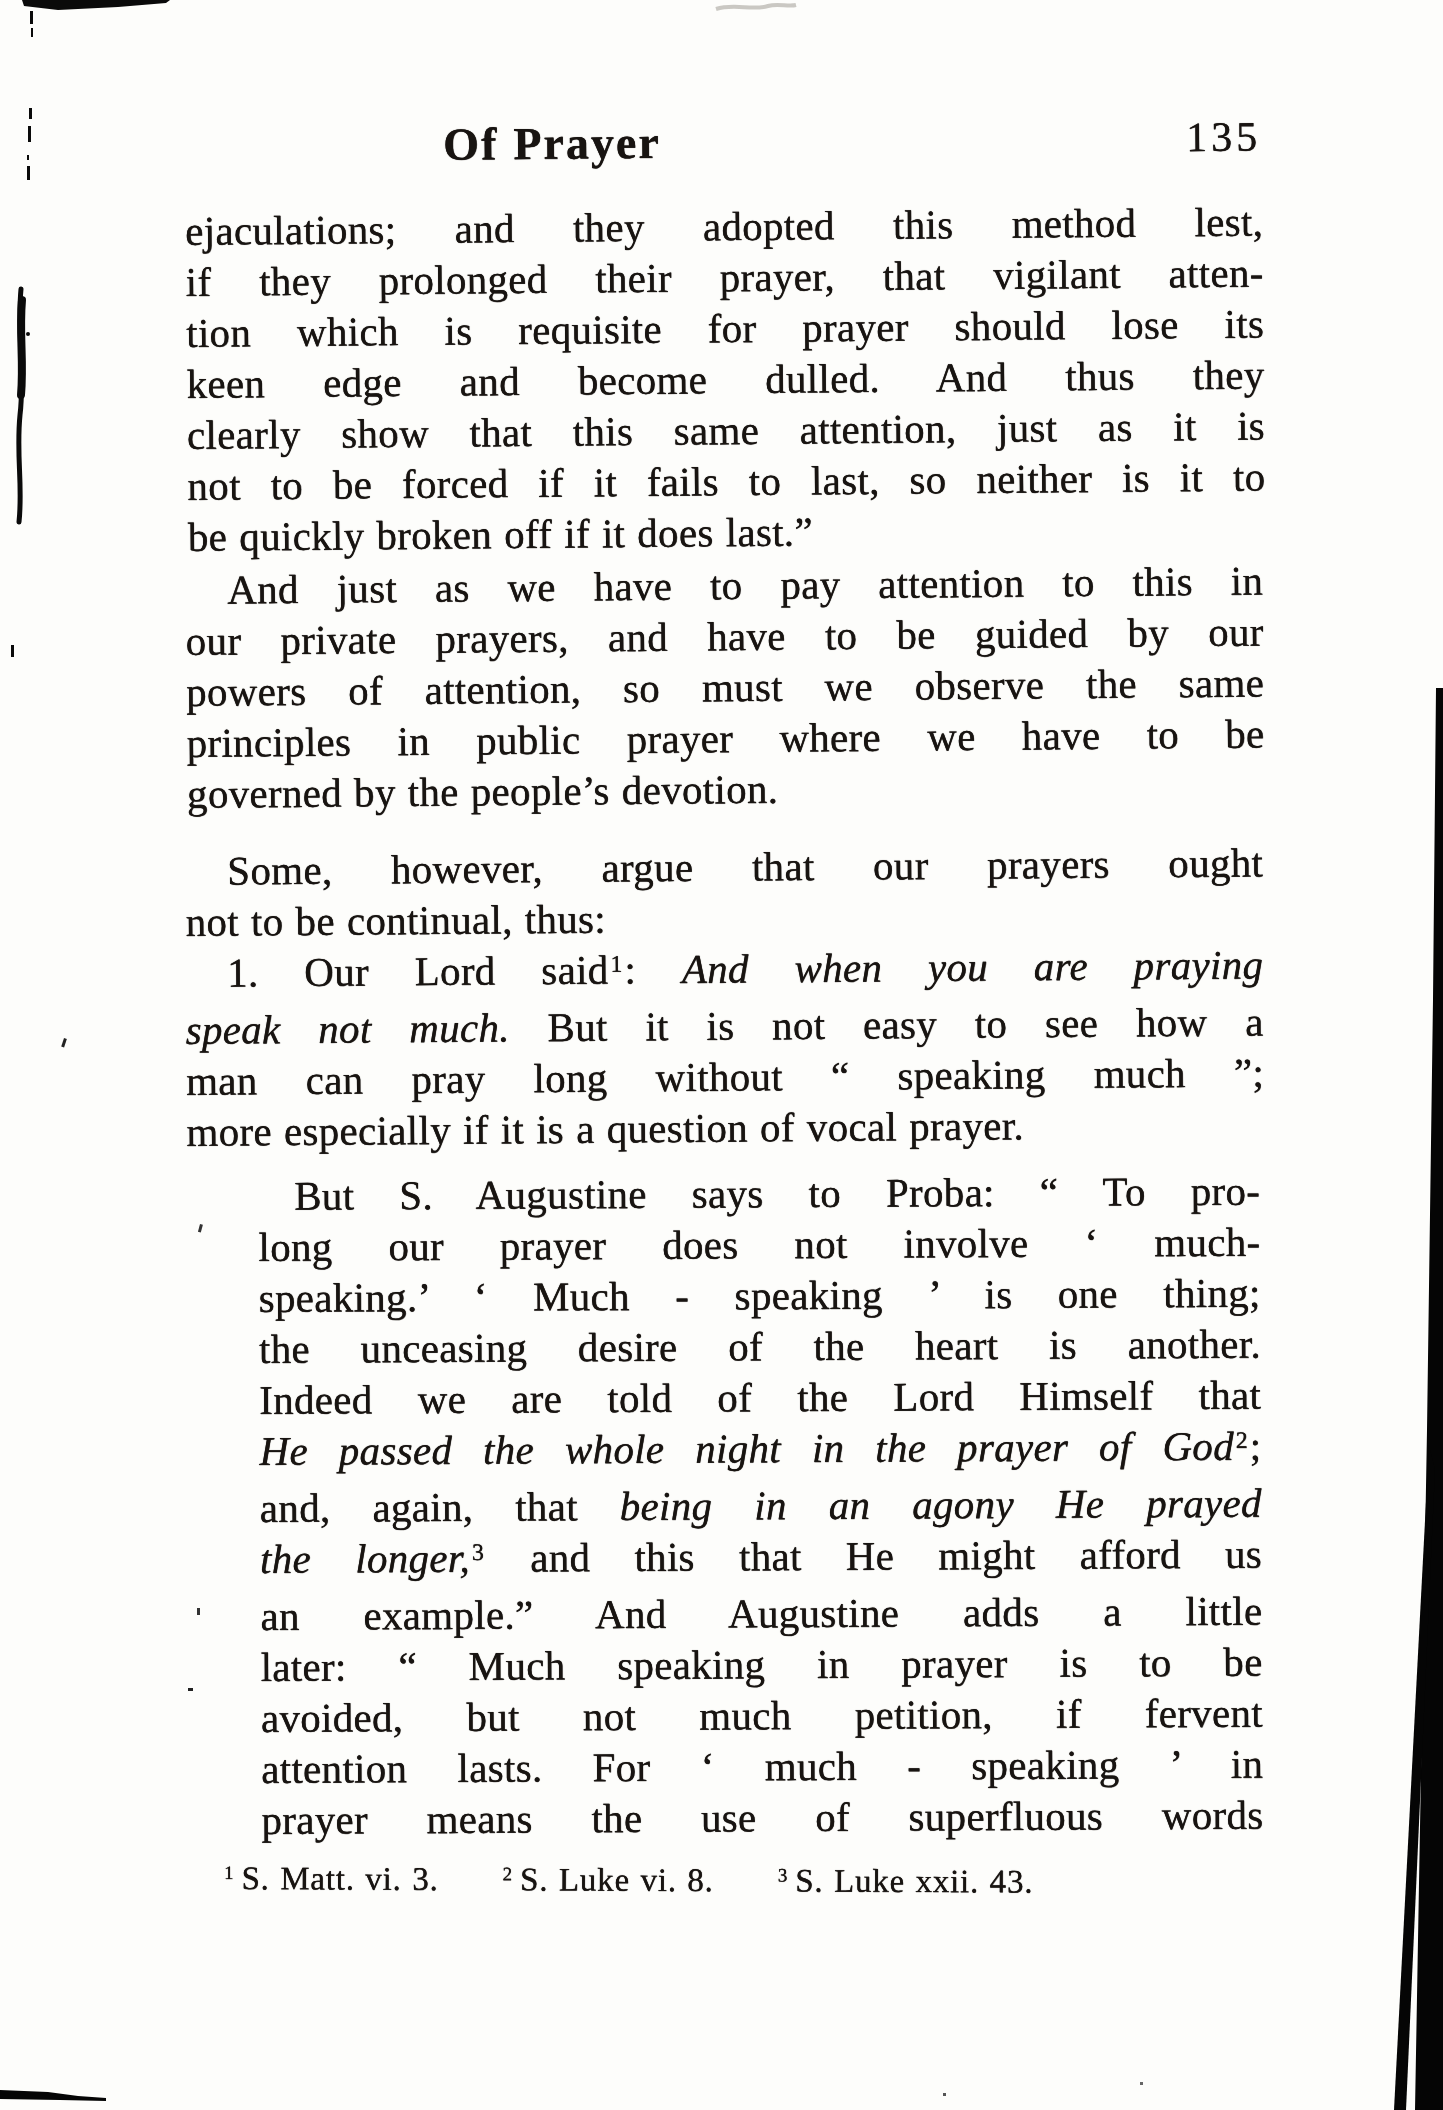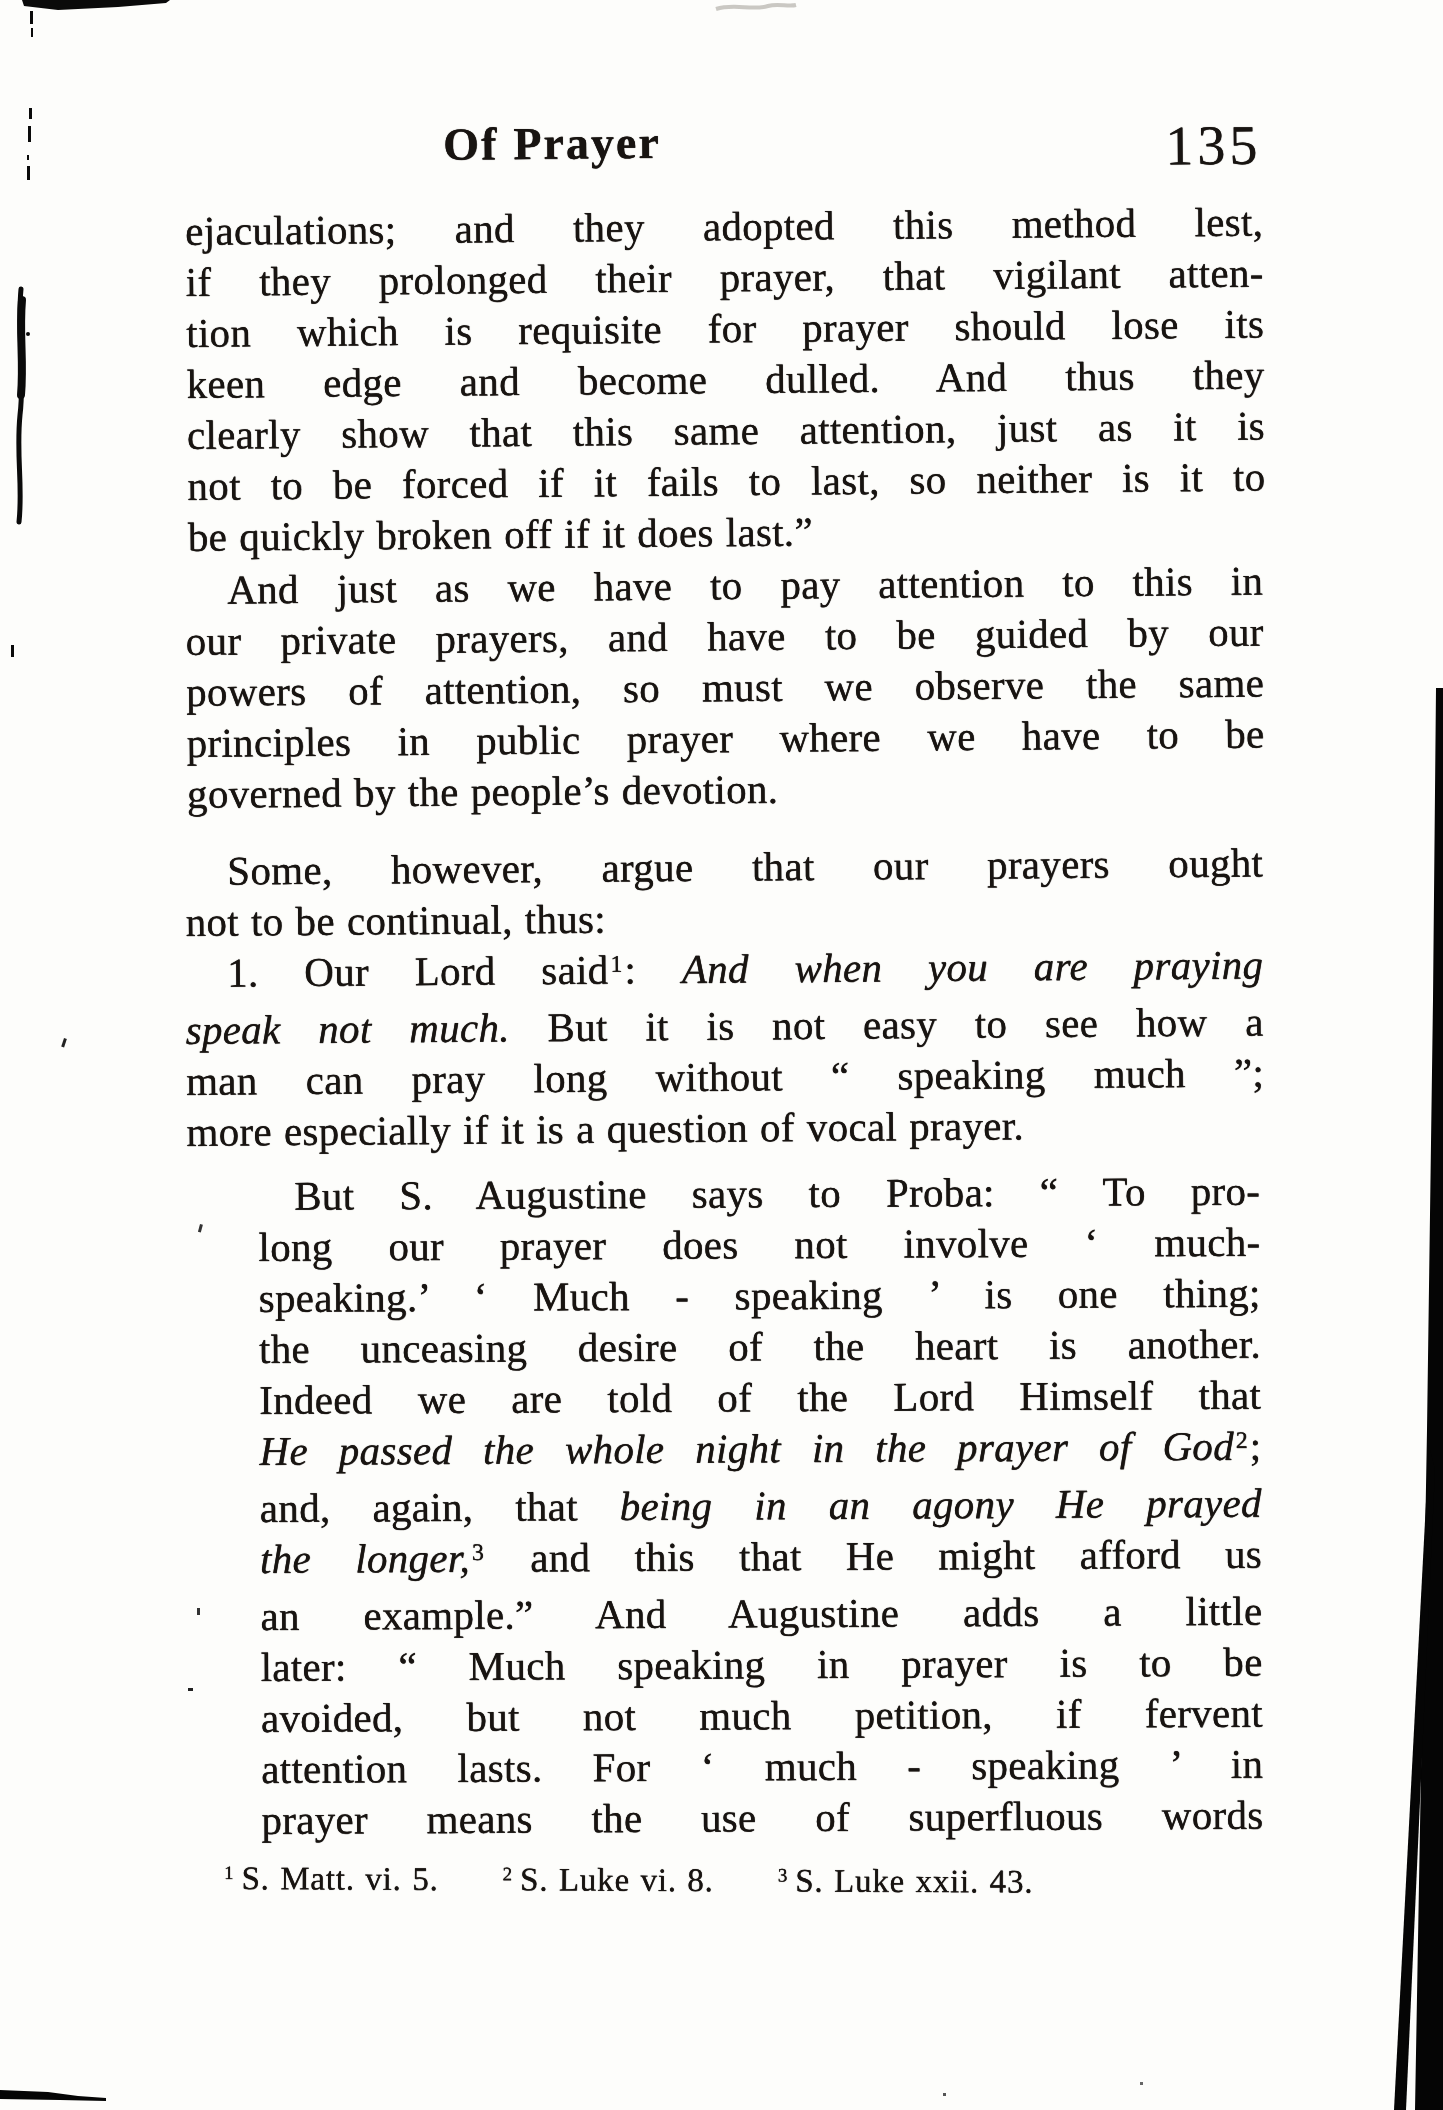--- a/index.html
+++ b/index.html
@@ -17,21 +17,21 @@
   }
   .line{line-height:51px;text-align:left;}
   .line.j{text-align:justify;text-align-last:justify;}
   .line.ind{text-indent:42px;}
   .b4 .line.ind{text-indent:36px;}
   em{font-style:italic;}
   .sup{font-size:58%;position:relative;top:-0.5em;letter-spacing:0;margin:0 2px;}
   .gap{display:inline-block;width:62px;}
   .head{left:185px;top:120px;width:1078px;height:64px;transform:rotate(-0.5deg);}
   .title{position:absolute;left:258px;top:0;font-weight:bold;font-size:46px;letter-spacing:2px;}
-  .pagenum{position:absolute;right:2px;top:2px;font-size:56px;letter-spacing:4px;}
+  .pagenum{position:absolute;right:2px;top:2px;font-size:42px;letter-spacing:4px;}
   .b0{left:185px;top:206px;width:1078px;transform:rotate(-0.5deg);}
   .b1{left:185px;top:565px;width:1078px;transform:rotate(-0.5deg);}
   .b2{left:185px;top:846px;width:1078px;transform:rotate(-0.45deg);}
   .b3{left:185px;top:948px;width:1078px;transform:rotate(-0.45deg);}
   .b4{left:258px;top:1171px;width:1002px;transform:rotate(-0.3deg);}
   .b5{left:222px;top:1856px;width:1060px;transform:rotate(0.25deg);font-size:33px;letter-spacing:0.8px;}
   .b5 .line{line-height:44px;}
   .b5 .sup{margin-right:8px;}
   .artifacts{position:absolute;left:0;top:0;pointer-events:none;}
 </style>
@@ -80,21 +80,21 @@
       <div class="line j"><em>He passed the whole night in the prayer of God</em><span class="sup">2</span><span>;</span></div>
       <div class="line j"><span>and, again, that </span><em>being in an agony He prayed</em></div>
       <div class="line j"><em>the longer,</em><span class="sup">3</span><span> and this that He might afford us</span></div>
       <div class="line j"><span>an example.”  And Augustine adds a little</span></div>
       <div class="line j"><span>later: “ Much speaking in prayer is to be</span></div>
       <div class="line j"><span>avoided, but not much petition, if fervent</span></div>
       <div class="line j"><span>attention lasts.  For ‘ much - speaking ’ in</span></div>
       <div class="line j"><span>prayer means the use of superfluous words</span></div>
     </div>
   <div class="tblock b5">
-      <div class="line"><span class="sup">1</span><span>S. Matt. vi. 5.</span><span class="gap"></span><span class="sup">2</span><span>S. Luke vi. 8.</span><span class="gap"></span><span class="sup">3</span><span>S. Luke xxii. 43.</span></div>
+      <div class="line"><span class="sup">1</span><span>S. Matt. vi. 3.</span><span class="gap"></span><span class="sup">2</span><span>S. Luke vi. 8.</span><span class="gap"></span><span class="sup">3</span><span>S. Luke xxii. 43.</span></div>
     </div>
 
   <svg class="artifacts" width="1443" height="2110" viewBox="0 0 1443 2110">
 
     <polygon points="22,0 170,0 166,3 118,7 58,10 24,6" fill="#0a0a0a"></polygon>
     <rect x="30" y="11" width="3" height="13" fill="#0a0a0a"></rect>
     <rect x="31" y="28" width="2" height="9" fill="#0a0a0a"></rect>
     <rect x="29" y="108" width="3" height="11" fill="#0a0a0a"></rect>
     <rect x="28" y="126" width="3" height="16" fill="#0a0a0a"></rect>
     <rect x="27" y="155" width="2" height="5" fill="#0a0a0a"></rect>

